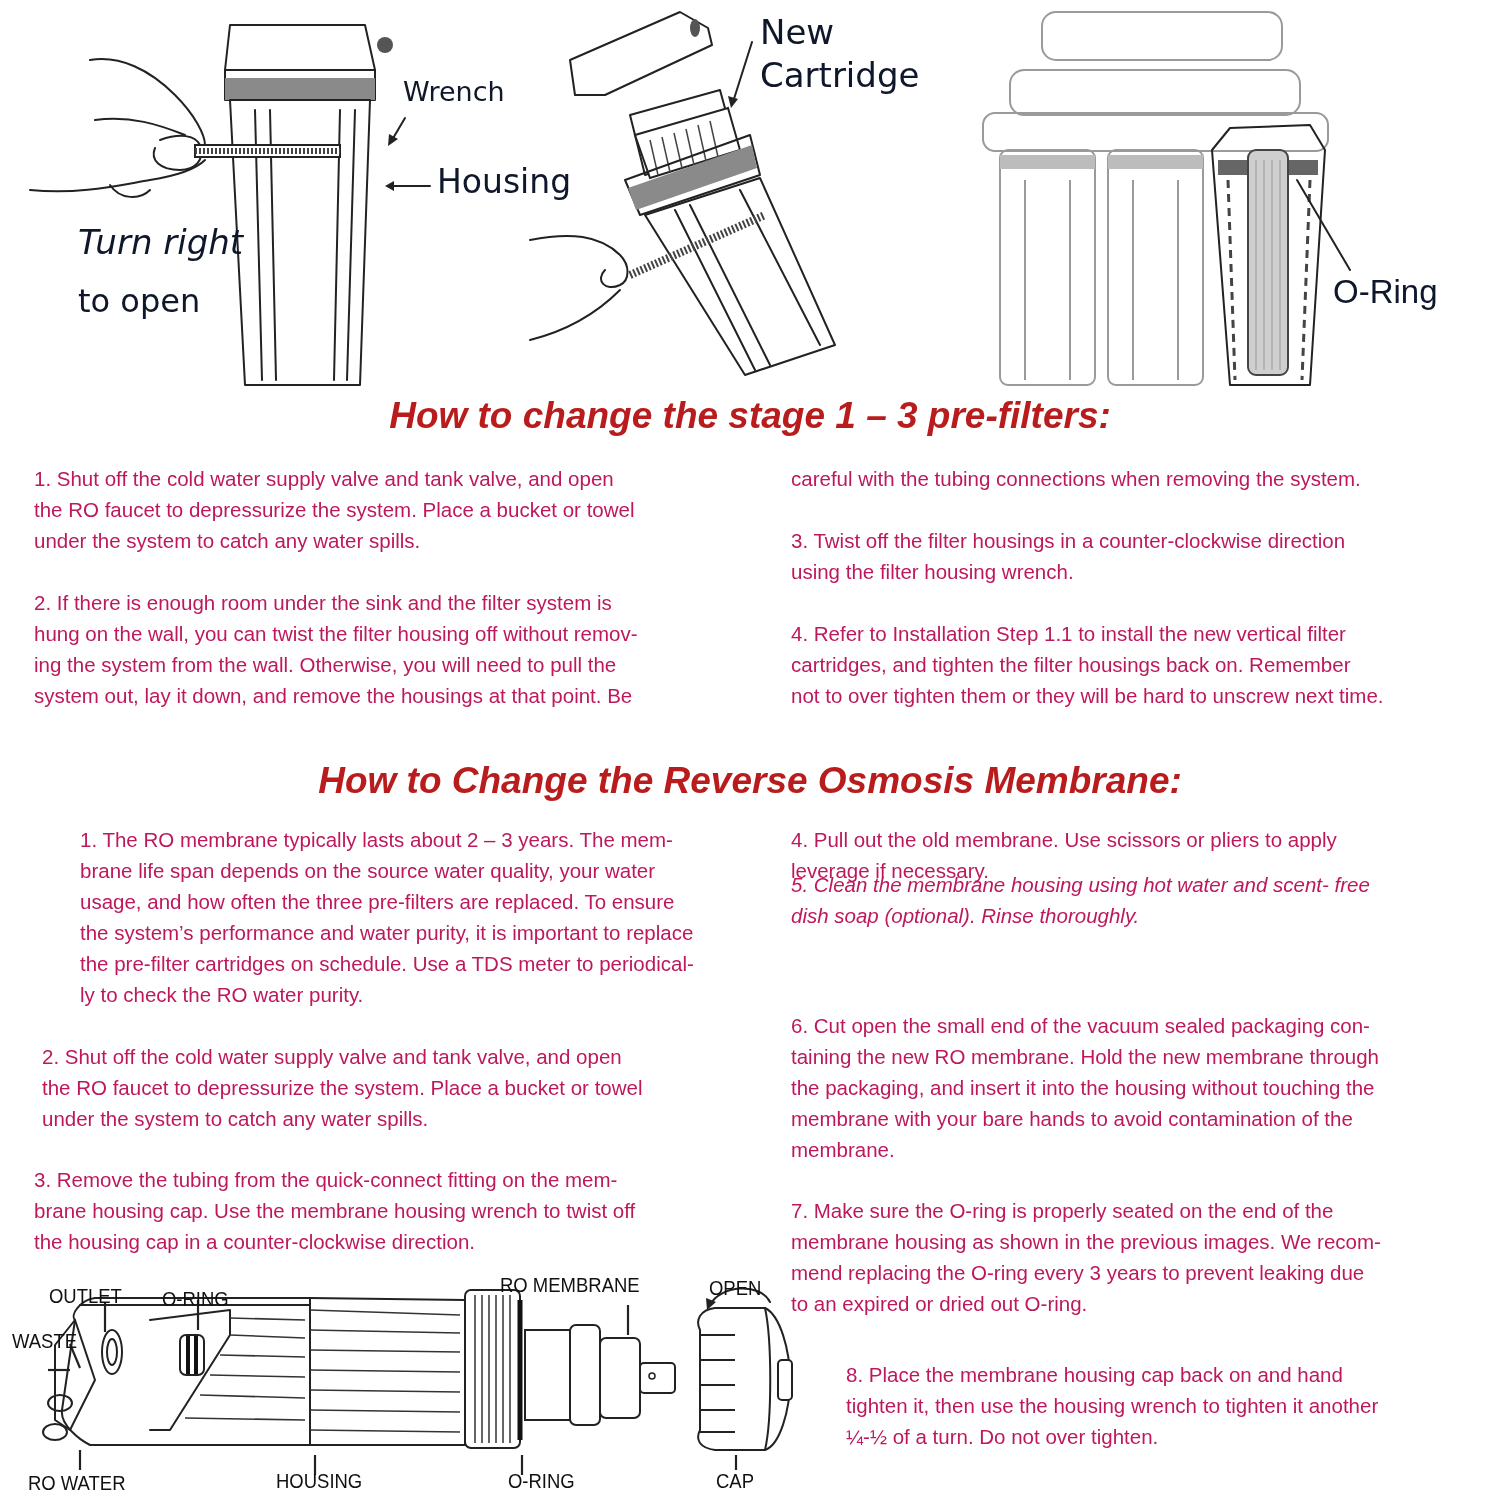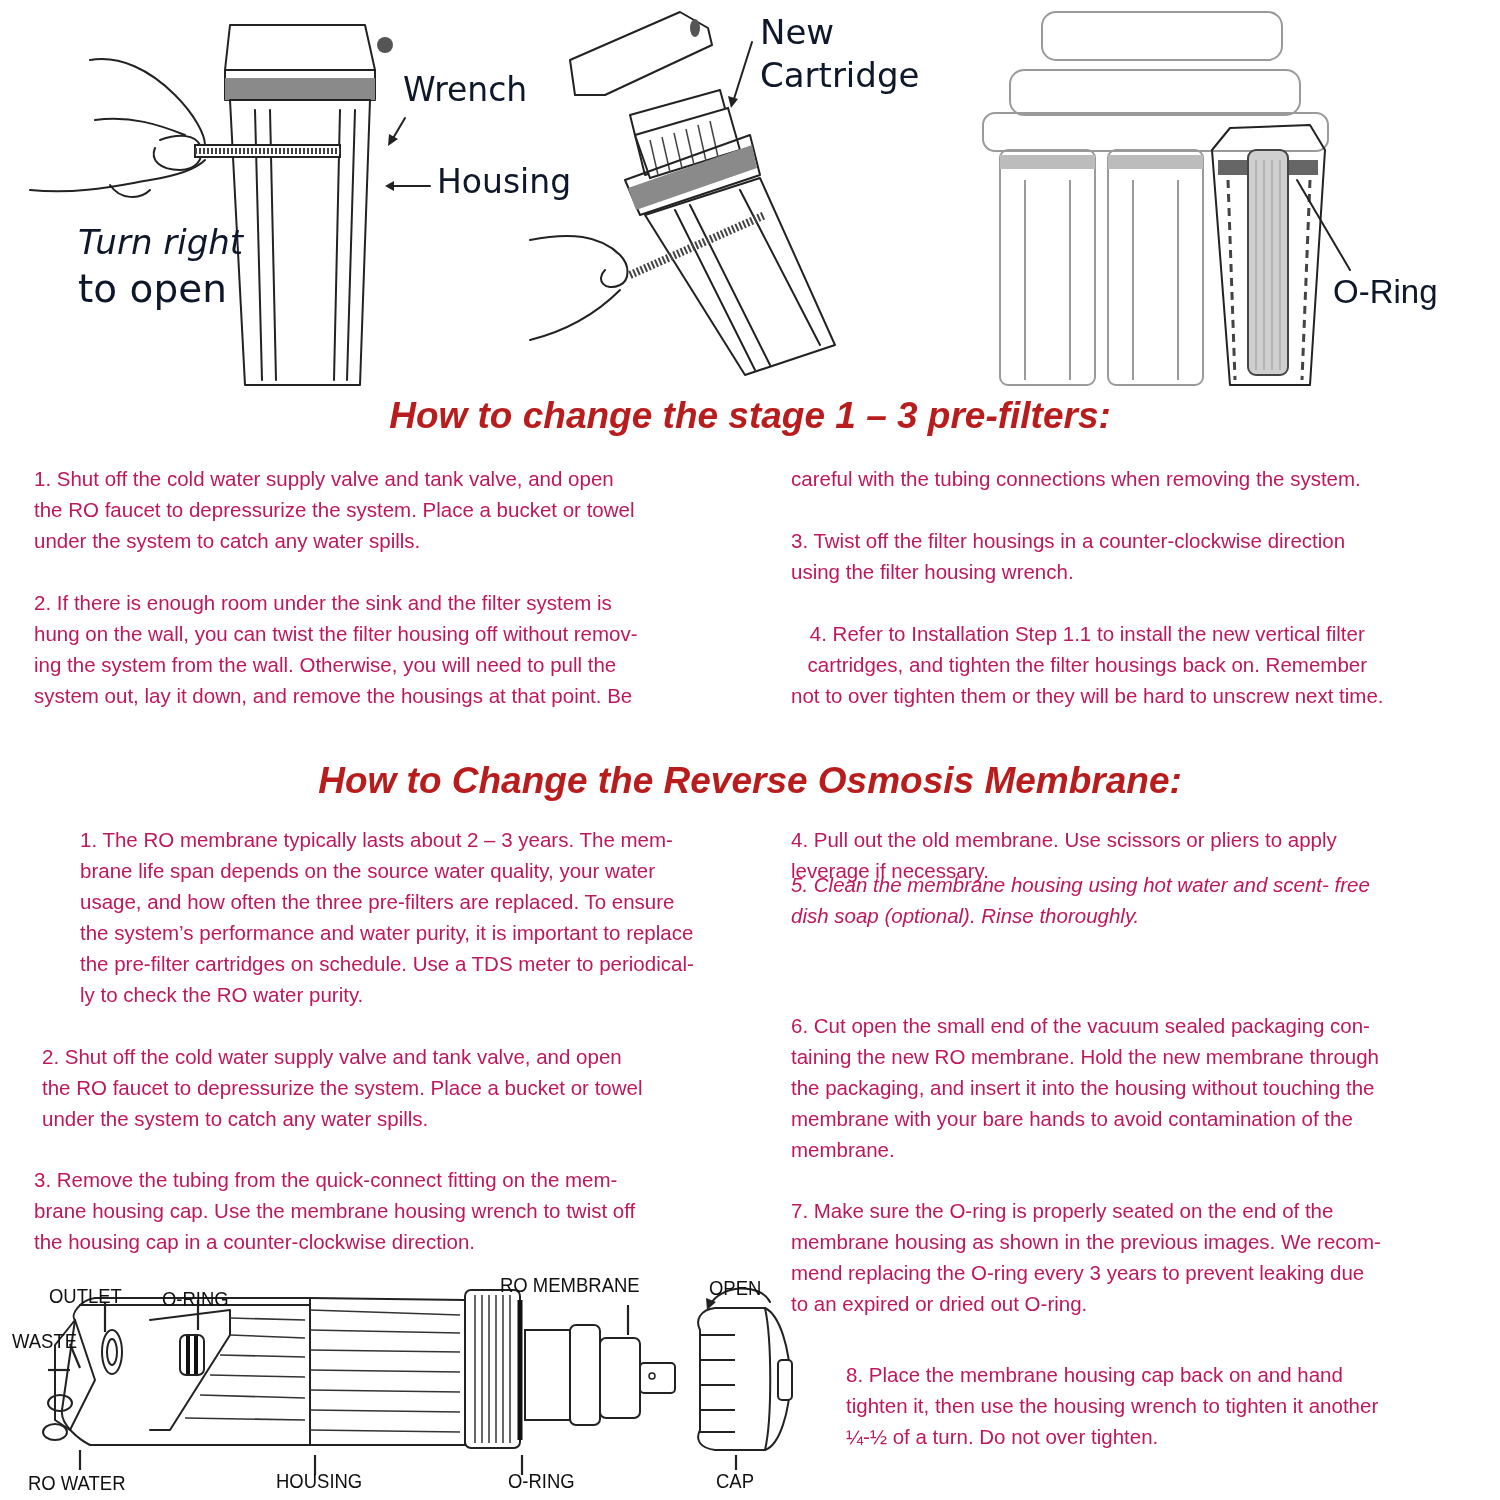--- a/index.html
+++ b/index.html
@@ -40,24 +40,24 @@
     <line class="ln" x1="355" y1="110" x2="347" y2="380"></line>
 
     <rect x="195" y="145" width="145" height="12" fill="#fff" stroke="#222" stroke-width="2"></rect>
     <path d="M195,151 L340,151" stroke="#444" stroke-width="6" stroke-dasharray="2 2"></path>
 
     <line class="ln" x1="405" y1="118" x2="392" y2="140"></line>
     <path d="M388,146 L389,134 L398,139 Z" fill="#222"></path>
     <line class="ln" x1="430" y1="186" x2="390" y2="186"></line>
     <path d="M385,186 L394,181 L394,191 Z" fill="#222"></path>
   </svg>
-  <div class="figure-label" style="left:403px;top:70px;font-size:33px;">Wrench</div>
+  <div class="figure-label" style="left:403px;top:76px;font-size:27px;">Wrench</div>
   <div class="figure-label" style="left:437px;top:162px;font-size:33px;">Housing</div>
   <div class="figure-label" style="left:78px;top:222px;font-size:34px;font-style:italic;">Turn right</div>
-  <div class="figure-label" style="left:78px;top:266px;font-size:39px;">to open</div>
+  <div class="figure-label" style="left:78px;top:282px;font-size:32px;">to open</div>
 
   <svg width="450" height="400" style="left:550px;top:0">
 
     <path class="ln" d="M20,60 L130,12 L158,28 L162,45 L55,95 L25,95 Z" fill="#fff"></path>
     <ellipse cx="145" cy="28" rx="5" ry="9" fill="#555"></ellipse>
 
     <path class="ln" d="M80,115 L170,90 L185,145 L95,175 Z" fill="#fff"></path>
     <path d="M85,135 L178,108 L190,150 L100,178 Z" fill="#fff" stroke="#222" stroke-width="2"></path>
     <g stroke="#444" stroke-width="1.5">
       <line x1="100" y1="140" x2="108" y2="175"></line>
@@ -122,21 +122,21 @@
 the RO faucet to depressurize the system. Place a bucket or towel
 under the system to catch any water spills.</p>
 <p class="para" style="left:34px;top:587px;">2.  If there is enough room under the sink and the filter system is
 hung on the wall, you can twist the filter housing off without remov-
 ing the system from the wall. Otherwise, you will need to pull the
 system out, lay it down, and remove the housings at that point. Be</p>
 
 <p class="para" style="left:791px;top:463px;text-align:right;">careful with the tubing connections when removing the system.</p>
 <p class="para" style="left:791px;top:525px;">3.  Twist off the filter housings in a counter-clockwise direction
 using the filter housing wrench.</p>
-<p class="para" style="left:791px;top:618px;text-align:center;">4.  Refer to Installation Step 1.1 to install the new vertical filter
+<p class="para" style="left:791px;top:618px;">4.  Refer to Installation Step 1.1 to install the new vertical filter
 cartridges, and tighten the filter housings back on. Remember
 not to over tighten them or they will be hard to unscrew next time.</p>
 
 <h2 class="heading" style="top:760px;margin:0;">How to Change the Reverse Osmosis Membrane:</h2>
 
 <p class="para" style="left:34px;top:824px;margin-left:46px;">1.  The RO membrane typically lasts about 2 – 3 years. The mem-
 brane life span depends on the source water quality, your water
 usage, and how often the three pre-filters are replaced. To ensure
 the system’s performance and water purity, it is important to replace
 the pre-filter cartridges on schedule. Use a TDS meter to periodical-

